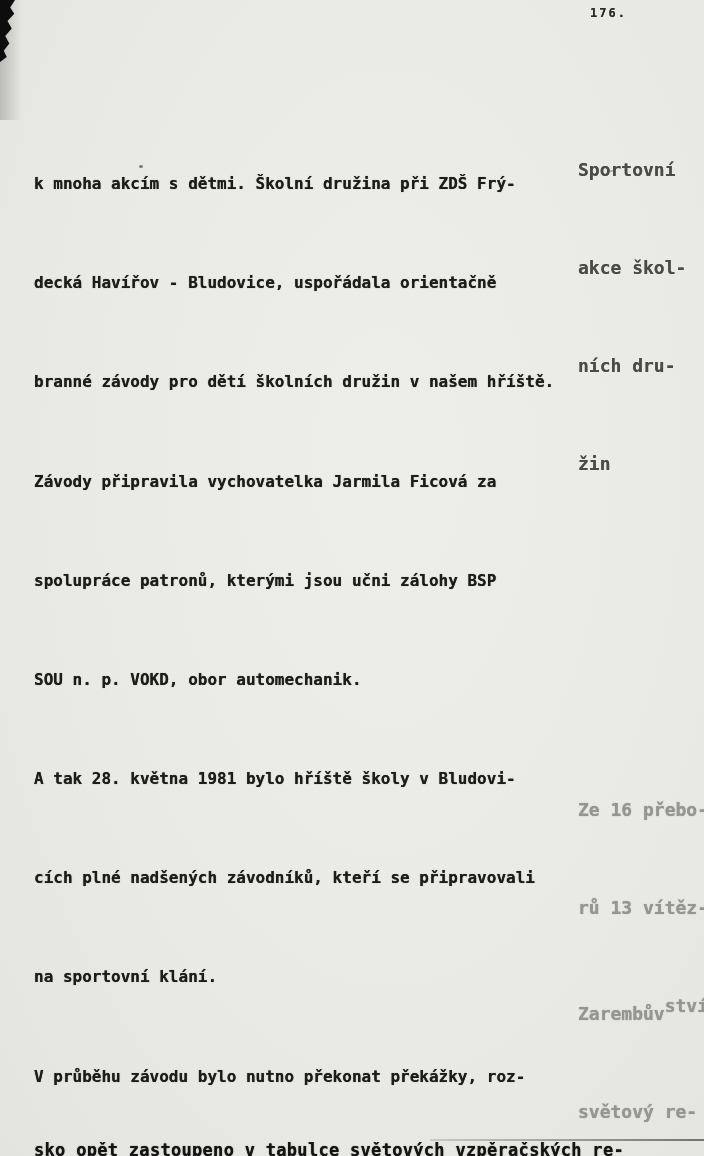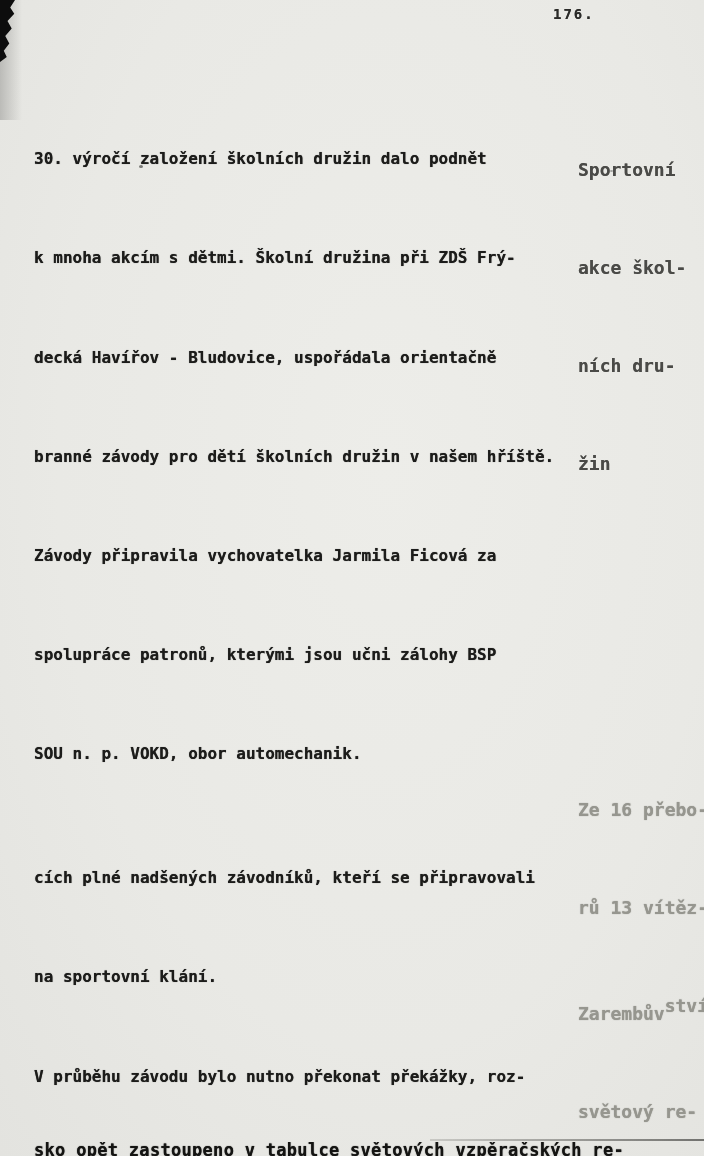--- a/index.html
+++ b/index.html
@@ -15,22 +15,22 @@
     position: absolute; left: 0; top: 0; width: 15px; height: 62px;
     background: #0d0d0d;
     clip-path: polygon(0 0, 100% 0, 68% 12%, 95% 22%, 50% 34%, 78% 46%, 35% 58%, 62% 70%, 25% 82%, 45% 92%, 0 100%);
     filter: blur(0.6px);
   }
   .scan-edge-fade {
     position: absolute; left: 0; top: 0; width: 22px; height: 120px;
     background: linear-gradient(to right, rgba(60,60,58,0.25), rgba(60,60,58,0));
   }
   .page-number {
-    position: absolute; left: 553px; top: 6px;
-    font-size: 14px; font-weight: 700; color: #2a2a28;
+    position: absolute; left: 590px; top: 6px;
+    font-size: 12px; font-weight: 700; color: #2a2a28;
     letter-spacing: 2px;
     text-shadow: 0 0 0.6px rgba(40,40,38,0.7);
   }
   .body-text {
     position: absolute; left: 34px; top: 48px; width: 585px;
     font-size: 16px; font-weight: 700; line-height: 24.8px;
     color: #1c1c1a; white-space: pre;
     text-shadow: 0 0 0.7px rgba(25,25,23,0.85);
   }
   .body-text .line { height: 24.8px; }
@@ -64,34 +64,34 @@
 <div class="page">
 
   <div class="scan-edge-fade"></div>
   <div class="scan-edge"></div>
 
   <div class="page-number">176.</div>
 
   <div class="body-text">
     
   
-      <div class="line">30. výročí založení školních družin dalo podnět</div>
     
       <div class="line">k mnoha akcím s dětmi. Školní družina při ZDŠ Frý-</div>
     
       <div class="line">decká Havířov - Bludovice, uspořádala orientačně</div>
     
       <div class="line">branné závody pro dětí školních družin v našem hříště.</div>
     
       <div class="line">Závody připravila vychovatelka Jarmila Ficová za</div>
     
       <div class="line">spolupráce patronů, kterými jsou učni zálohy BSP</div>
     
       <div class="line">SOU n. p. VOKD, obor automechanik.</div>
     
+      <div class="line">A tak 28. května 1981 bylo hříště školy v Bludovi-</div>
     
       <div class="line">cích plné nadšených závodníků, kteří se připravovali</div>
     
       <div class="line">na sportovní klání.</div>
     
       <div class="line">V průběhu závodu bylo nutno překonat překážky, roz-</div>
     
       
     
       

